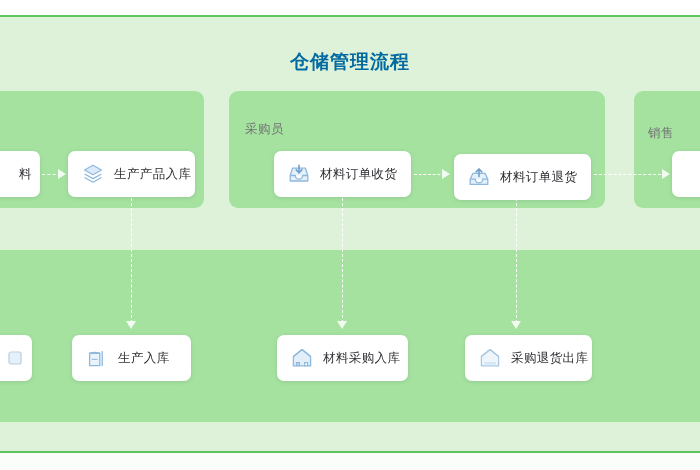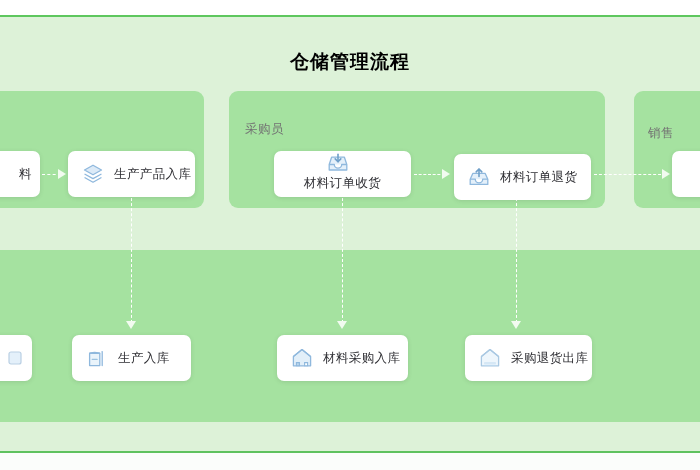--- a/index.html
+++ b/index.html
@@ -64,21 +64,21 @@
 
   
   .title {
     position: absolute;
     left: 0;
     top: 32px;
     width: 700px;
     text-align: center;
     font-size: 19px;
     font-weight: bold;
-    color: #000000;
+    color: #0369a1;
     letter-spacing: 1px;
   }
 
   
   .lane {
     position: absolute;
     background: #a5e2a0;
     border-radius: 9px;
   }
   .lane-label {
@@ -121,21 +121,21 @@
   .node .node-label {
     font-size: 12.5px;
     color: #2e2e33;
     white-space: nowrap;
     letter-spacing: 0.4px;
   }
 
   
   .n-prod-in    { left:  -22px; top: 134px; width: 62px; }
   .n-prod-store { left:   68px; top: 134px; width: 127px; }
-  .n-mat-recv   { left:  274px; top: 134px; width: 137px; flex-direction: column; }
+  .n-mat-recv   { left:  274px; top: 134px; width: 137px; }
   .n-mat-return { left:  454px; top: 137px; width: 137px; }
   .n-sales-x    { left:  672px; top: 134px; width: 90px; }
 
   
   .n-low-x      { left:  -26px; top: 318px; width: 58px;  }
   .n-prod-wh    { left:   72px; top: 318px; width: 119px; }
   .n-mat-buy-in { left:  277px; top: 318px; width: 131px; }
   .n-buy-ret    { left:  465px; top: 318px; width: 127px; }
 
   

